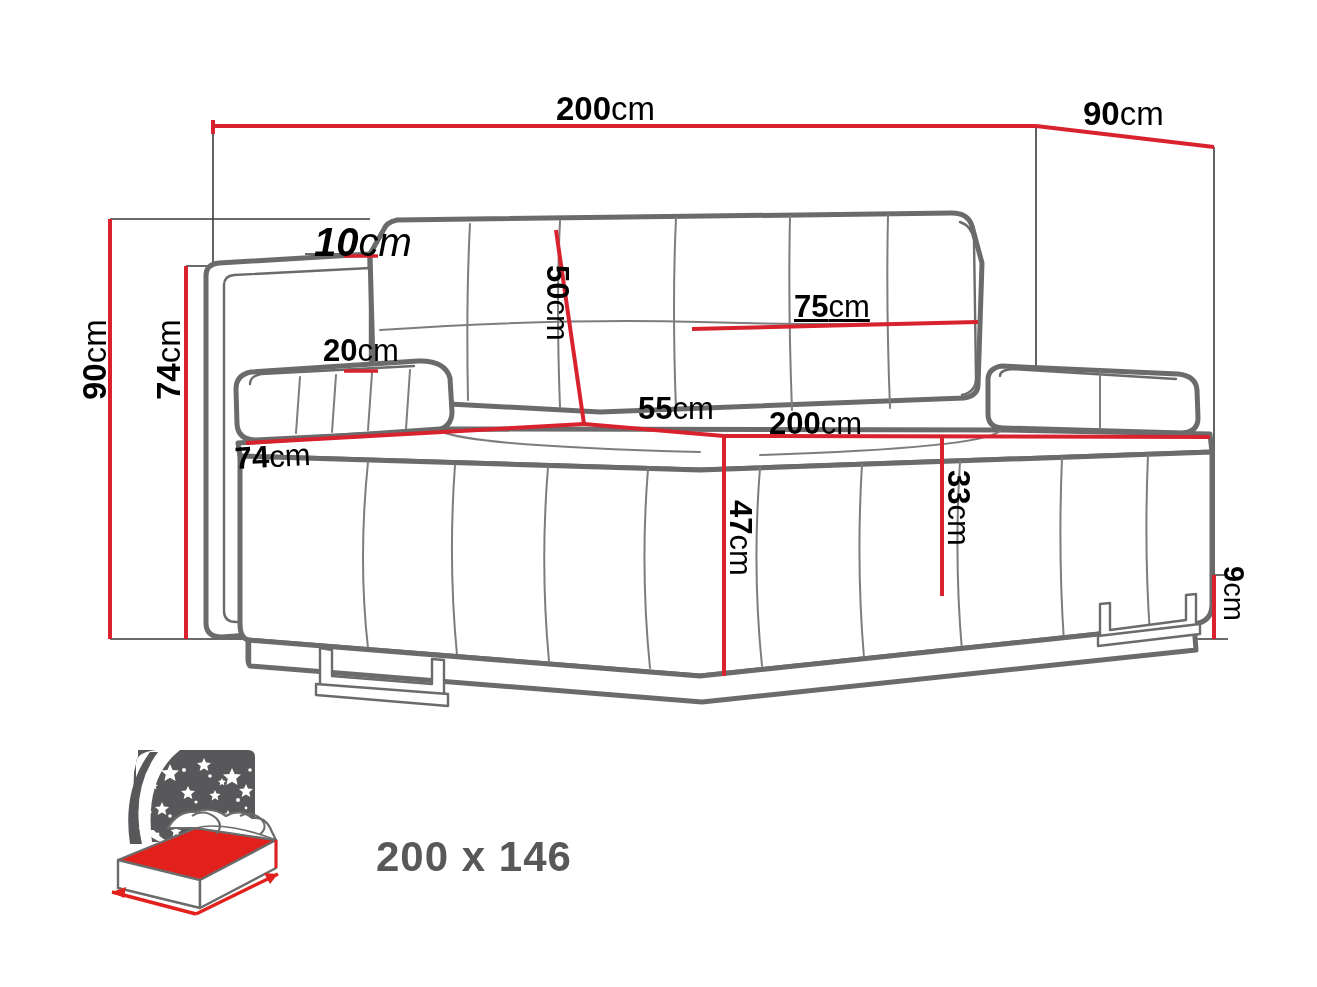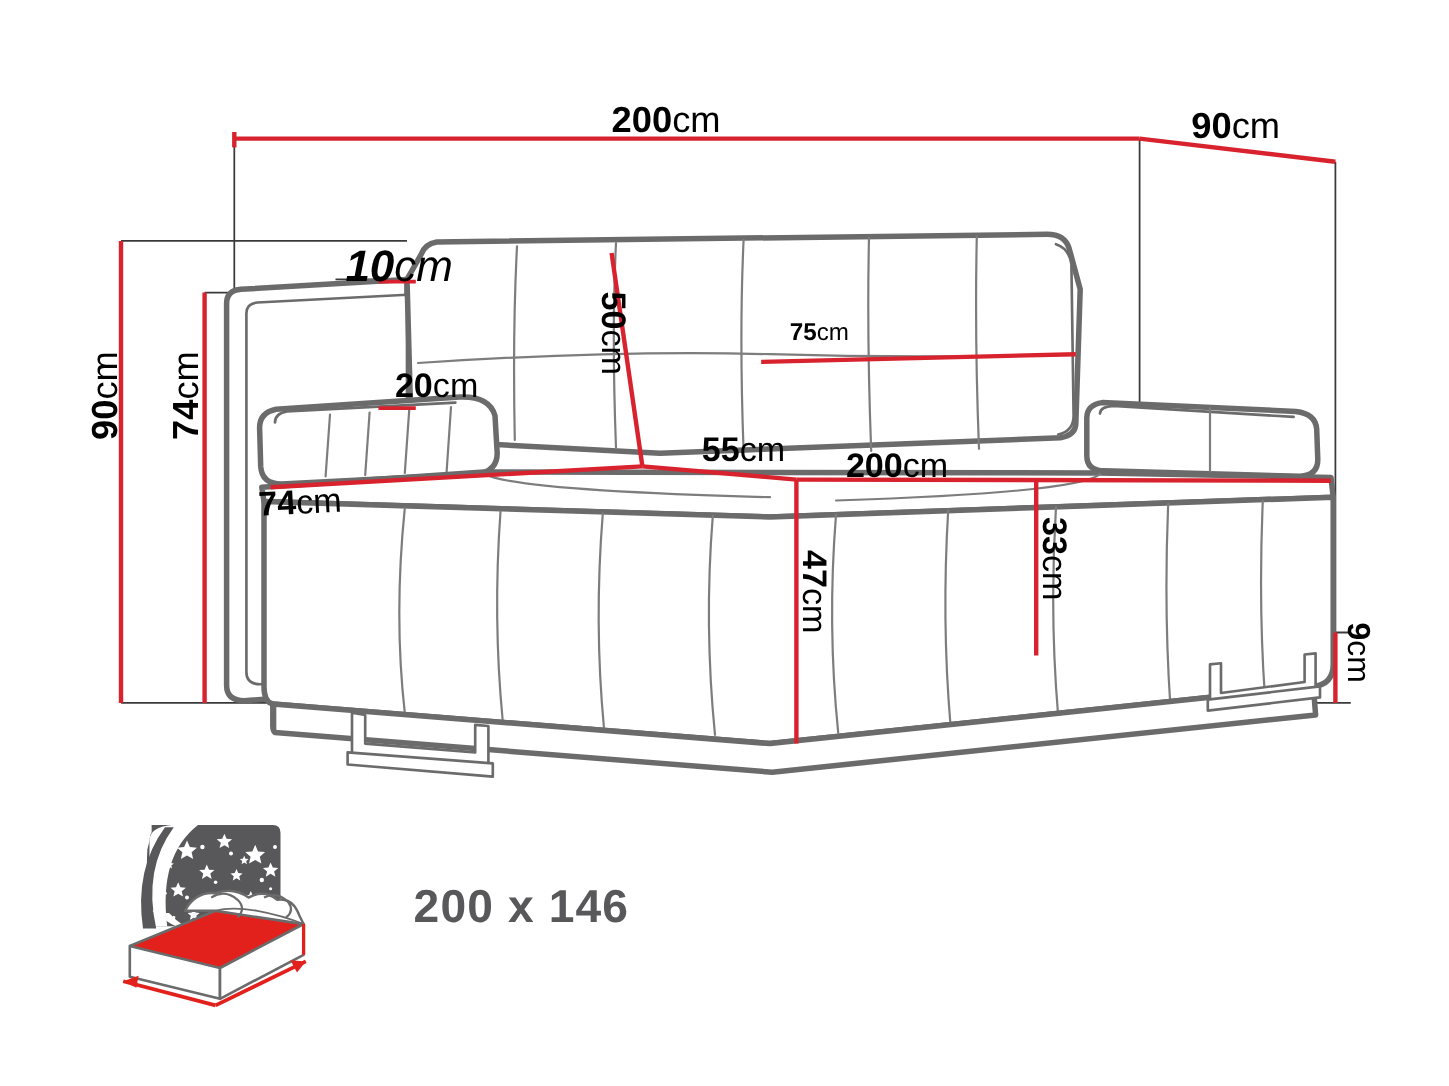--- a/index.html
+++ b/index.html
@@ -167,29 +167,29 @@
   </div>
 
   <div class="dimlabel rot" style="left:152px;top:400px;font-size:33px;transform:rotate(-90deg);">
     <span class="n">74</span><span class="u">cm</span>
   </div>
 
   <div class="dimlabel" style="left:314px;top:222px;font-size:40px;font-style:italic;">
     <span class="n">10</span><span class="u">cm</span>
   </div>
 
-  <div class="dimlabel" style="left:323px;top:335px;font-size:31px;margin-left:36px;">
+  <div class="dimlabel" style="left:323px;top:335px;font-size:31px;">
     <span class="n">20</span><span class="u">cm</span>
   </div>
 
   <div class="dimlabel rot" style="left:573px;top:265px;font-size:31px;transform:rotate(90deg);">
     <span class="n">50</span><span class="u">cm</span>
   </div>
 
-  <div class="dimlabel" style="left:718px;top:291px;font-size:22px;">
+  <div class="dimlabel" style="left:794px;top:291px;font-size:31px;text-decoration:underline;">
     <span class="n">75</span><span class="u">cm</span>
   </div>
 
   <div class="dimlabel" style="left:638px;top:393px;font-size:31px;">
     <span class="n">55</span><span class="u">cm</span>
   </div>
 
   <div class="dimlabel" style="left:769px;top:408px;font-size:31px;">
     <span class="n">200</span><span class="u">cm</span>
   </div>
@@ -275,15 +275,15 @@
       <line x1="12" y1="180" x2="96" y2="202" stroke="#e2211c" stroke-width="3.4"></line>
       <polygon points="12,180 26,175 24,186" fill="#e2211c"></polygon>
 
       <line x1="96" y1="202" x2="178" y2="162" stroke="#e2211c" stroke-width="3.4"></line>
       <polygon points="178,162 164,161 170,172" fill="#e2211c"></polygon>
 
       <polyline points="176,128 176,156" fill="none" stroke="#e2211c" stroke-width="3"></polyline>
     </g>
   </svg>
 
-  <div class="bedlabel" style="left:376px;top:800px;font-size:42px;">200 x 146</div>
+  <div class="bedlabel" style="left:376px;top:833px;font-size:42px;">200 x 146</div>
 
 </div>
 
 </body></html>

